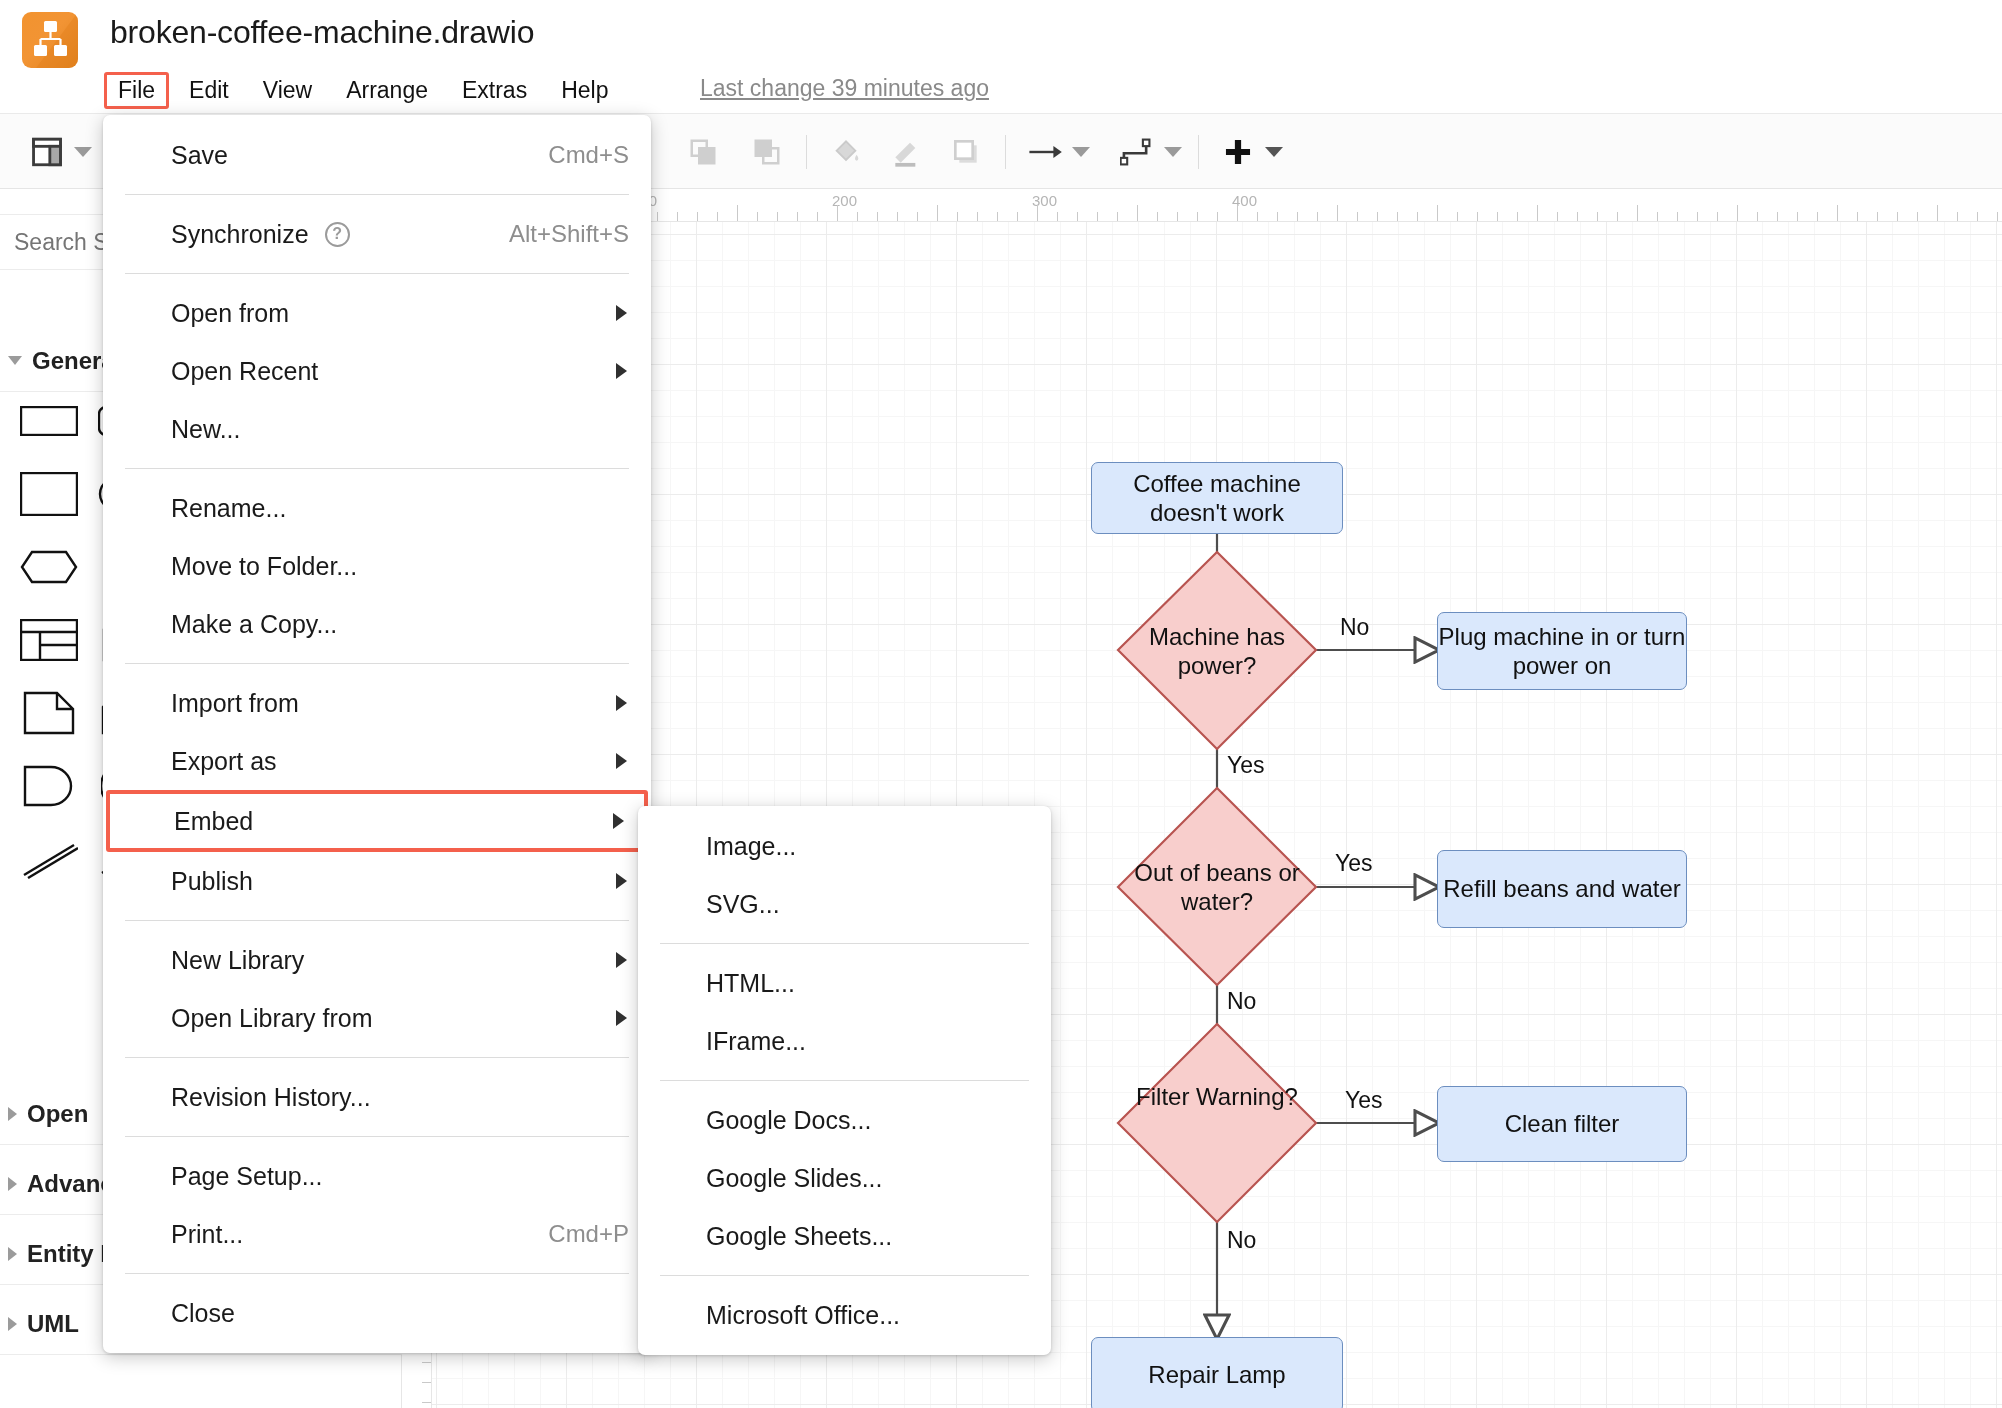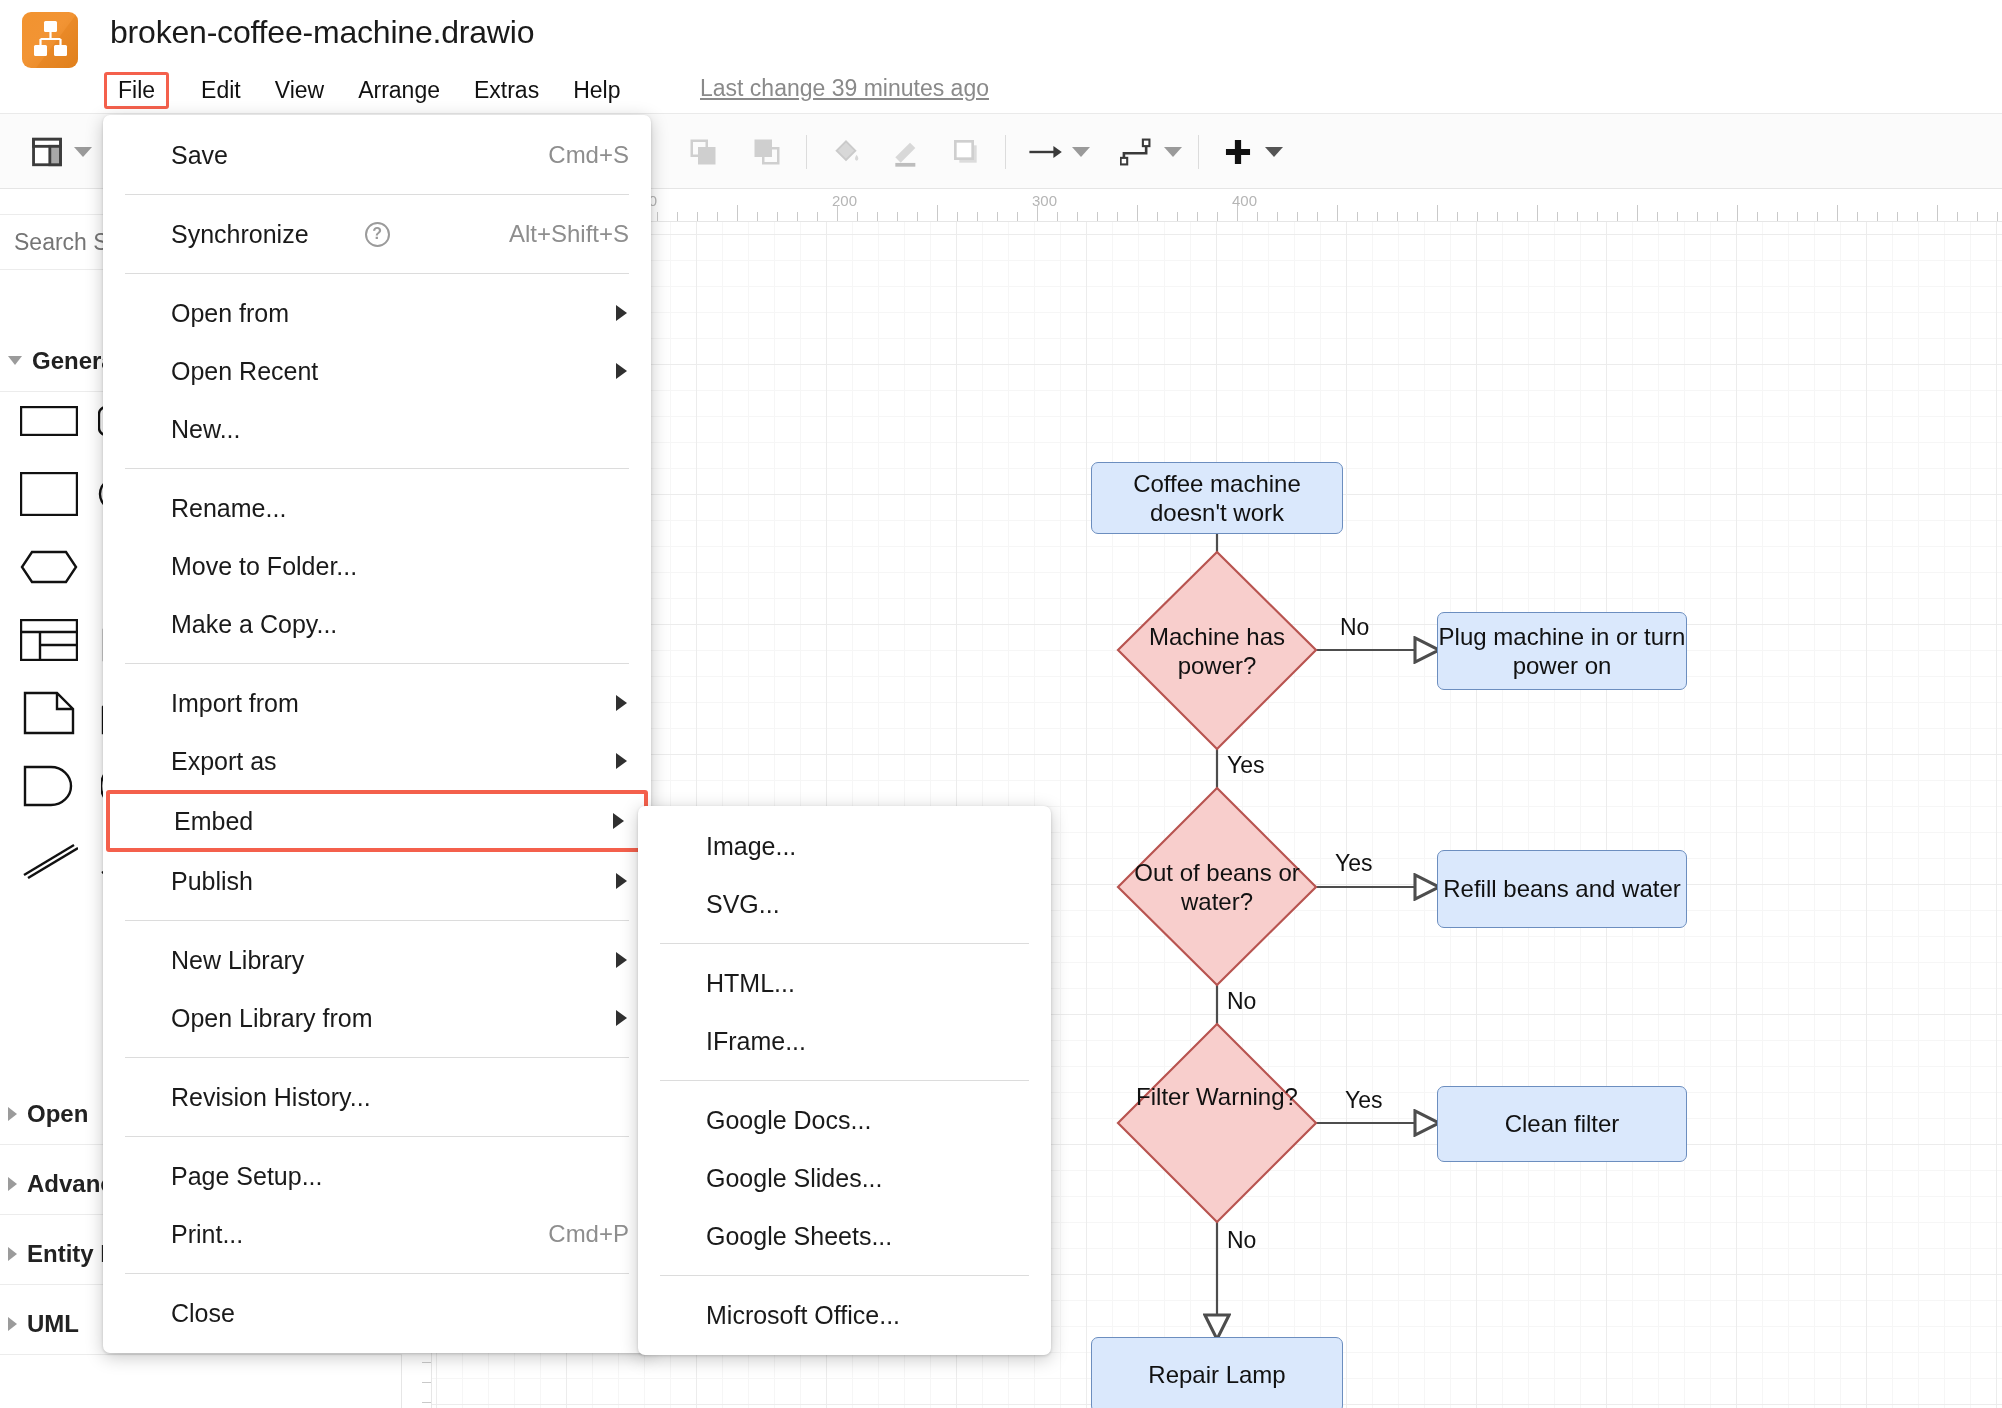--- a/index.html
+++ b/index.html
@@ -21,21 +21,21 @@
   .logo .lshape { position:absolute; inset:0; }
   .doc-title {
     position:absolute; left:110px; top:6px;
     font-size:32px; color:#1a1a1a; letter-spacing:-0.2px; white-space:nowrap;
   }
   .menubar { position:absolute; left:104px; top:62px; height:40px; display:flex; align-items:center; }
   .menu-item {
     font-size:23px; color:#111; padding:5px 14px; margin-right:6px; white-space:nowrap; cursor:default;
   }
   .menu-item.hl {
-    border:3px solid #f4604c; border-radius:3px; padding:2px 11px; margin-right:18px;
+    border:3px solid #f4604c; border-radius:3px; padding:2px 11px; margin-right:6px;
   }
   .lastchange {
     position:absolute; left:700px; top:67px;
     font-size:23px; color:#8a8a8a; text-decoration:underline; white-space:nowrap;
   }
 
   
   .toolbar { position:absolute; left:0; top:113px; width:2002px; height:76px;
              background:#fbfbfb; border-top:1px solid #eaeaea; border-bottom:1px solid #e5e5e5; }
   .tb-group { position:absolute; top:0; height:76px; display:flex; align-items:center; }
@@ -92,21 +92,21 @@
   .edge-lbl { position:absolute; font-size:23px; color:#111; background:transparent; }
 
   
   .menu-panel {
     position:absolute; background:#fff; border-radius:7px;
     box-shadow: 0 4px 18px rgba(0,0,0,0.22), 0 1px 3px rgba(0,0,0,0.16);
   }
   #file-menu { left:103px; top:115px; width:548px; padding:11px 0 11px 0; z-index:50; }
   #embed-submenu { left:638px; top:806px; width:413px; padding:11px 0 11px 0; z-index:60; }
   .mrow { position:relative; height:58px; display:flex; align-items:center;
-          padding:0 22px 0 68px; font-size:25px; color:#1a1a1a; cursor:default; white-space:nowrap;gap:40px; }
+          padding:0 22px 0 68px; font-size:25px; color:#1a1a1a; cursor:default; white-space:nowrap; }
   .mrow .mlabel { flex:1; }
   .mrow .mshort { color:#8e8e8e; font-size:24px; margin-left:26px; }
   .mrow .marrow { width:0;height:0;border-top:8px solid transparent;border-bottom:8px solid transparent;
                   border-left:11px solid #303030; position:absolute; right:24px; top:50%; margin-top:-8px; }
   .mrow.hl { border:4px solid #f4604c; border-radius:3px; height:62px; margin:0 3px; padding-left:64px; }
   .msep { height:1px; background:#dcdcdc; margin:10px 22px; }
   .help-ring { display:inline-flex; align-items:center; justify-content:center;
                width:25px; height:25px; border:2px solid #9b9b9b; border-radius:50%;
                font-size:16px; color:#9b9b9b; margin-left:16px; font-weight:600; }
 </style>

